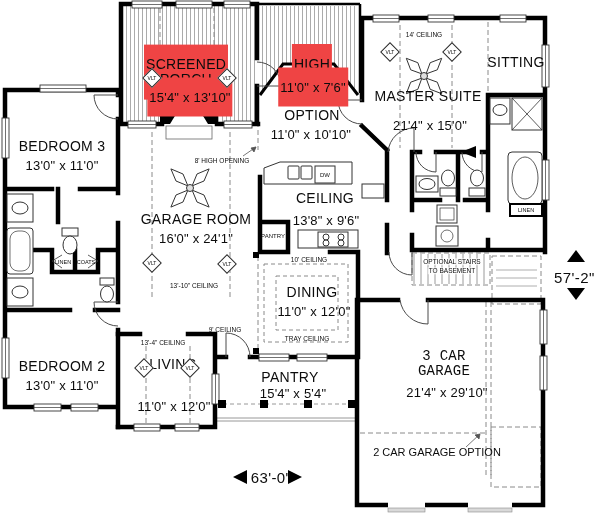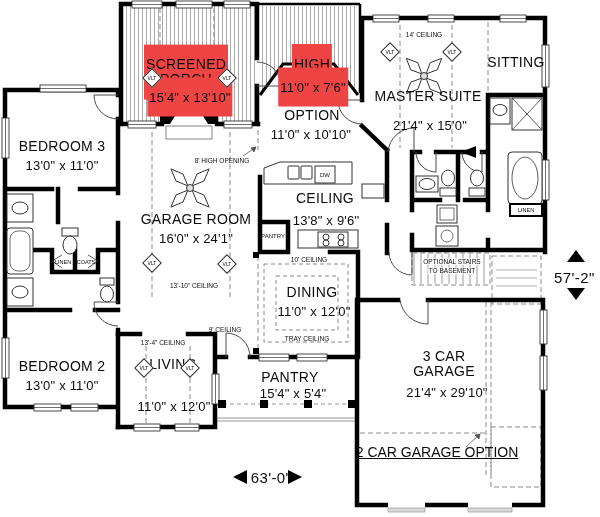--- a/index.html
+++ b/index.html
@@ -5,21 +5,21 @@
   html,body{margin:0;padding:0;background:#ffffff;}
   #plan{position:relative;width:600px;height:517px;background:#fff;overflow:hidden;
         font-family:"Liberation Sans", sans-serif;color:#0c0c0c;}
   .hatch{position:absolute;background:repeating-linear-gradient(90deg,#ffffff 0 3px,#ababab 3px 4px);}
   #plan-svg{position:absolute;left:0;top:0;}
   .lbl{position:absolute;transform:translate(-50%,-50%);white-space:nowrap;text-align:center;
        color:#0c0c0c;z-index:5;}
   .s15{font-size:15px;letter-spacing:.4px;font-weight:500;}
   .s14{font-size:14px;letter-spacing:.3px;}
   .s13{font-size:13px;letter-spacing:.2px;}
-  .s85{font-size:14px;text-decoration:underline;}
+  .s85{font-size:11px;}
   .s65{font-size:6.5px;}
   .s6{font-size:6px;}
   .s55{font-size:5.5px;}
   .wrap{white-space:normal;line-height:1.1;}
   .wbg{background:#ef4444;padding:12px 2px;margin-top:48px;}
   .halo{background:rgba(255,255,255,.72);padding:0 1px;line-height:1.15;}
   .vlt{position:absolute;width:20px;height:20px;transform:translate(-50%,-50%);z-index:6;}
   .vlt i{position:absolute;inset:3px;border:1px solid #2a2a2a;background:#fff;transform:rotate(45deg);display:block;}
   .vlt em{position:absolute;inset:0;font-style:normal;font-size:5px;line-height:20px;text-align:center;letter-spacing:0;}
 </style>
@@ -303,21 +303,21 @@
   <div class="lbl s65 halo" style="left:452px;top:262px;">OPTIONAL STAIRS</div>
   <div class="lbl s65 halo" style="left:452px;top:271px;">TO BASEMENT</div>
   <div class="lbl s14" style="left:62px;top:366px;">BEDROOM 2</div>
   <div class="lbl s13" style="left:62px;top:385px;">13'0" x 11'0"</div>
   <div class="lbl s65" style="left:163px;top:342px;">13'-4" CEILING</div>
   <div class="lbl s65" style="left:225px;top:329px;">9' CEILING</div>
   <div class="lbl s14" style="left:173px;top:364px;">LIVING</div>
   <div class="lbl s13" style="left:174px;top:406px;">11'0" x 12'0"</div>
   <div class="lbl s14" style="left:290px;top:377px;">PANTRY</div>
   <div class="lbl s13" style="left:293px;top:393px;">15'4" x 5'4"</div>
-  <div class="lbl s14 wrap" style="left:444px;top:364px;width:70px;">3 CAR GARAGE</div>
+  <div class="lbl s14 wrap" style="left:444px;top:364px;width:70px;font-family:Liberation Mono, monospace;">3 CAR GARAGE</div>
   <div class="lbl s13" style="left:447px;top:392px;">21'4" x 29'10"</div>
   <div class="lbl s85" style="left:437px;top:452px;">2 CAR GARAGE OPTION</div>
 
   <div class="lbl s15" style="left:271px;top:477px;">63'-0"</div>
   <div class="lbl s15" style="left:554px;top:277px;transform:translate(0,-50%);">57'-2"</div>
 
   <div class="vlt" style="left:152px;top:78px;">
       <i></i>
       <em>VLT</em>
     </div>

